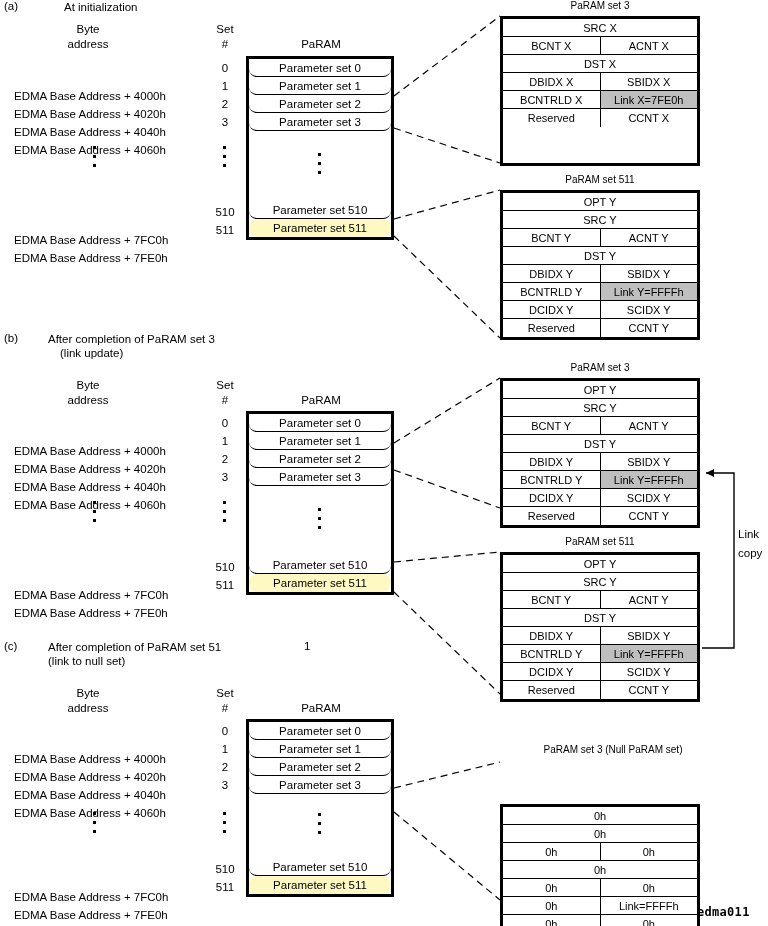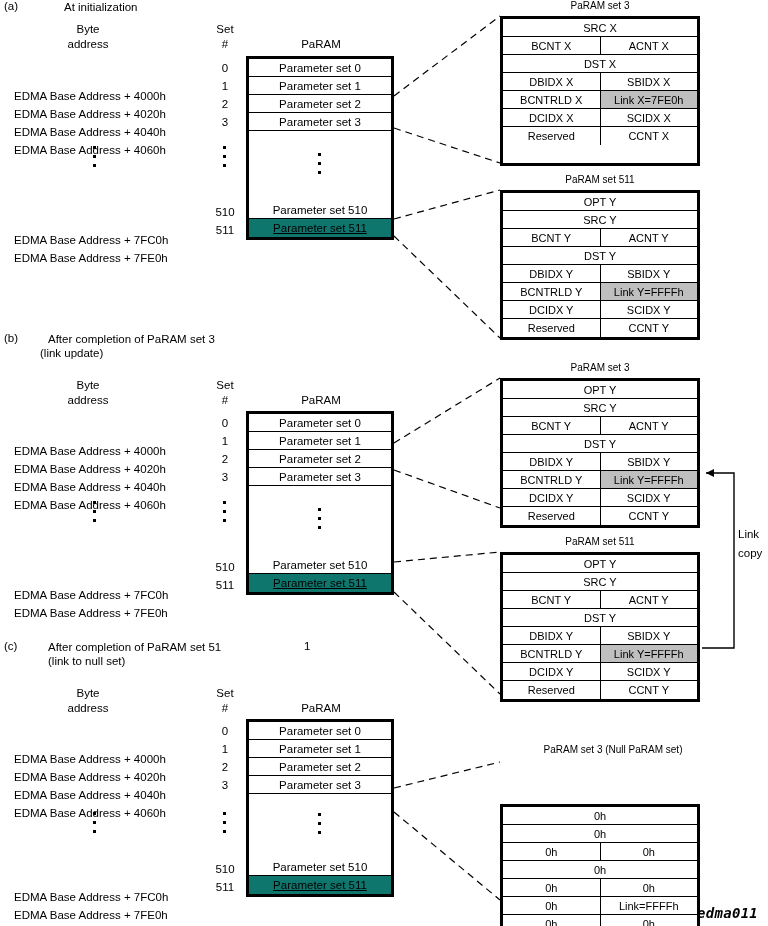--- a/index.html
+++ b/index.html
@@ -26,41 +26,41 @@
   .setnum{position:absolute;font-size:11.5px;text-align:center;width:26px;}
 
   
   .vdots{position:absolute;width:4px;}
   .vdots i{display:block;width:3px;height:3px;background:#000;margin:0 0 6px 0;}
 
   
   .param-box{position:absolute;border:3px solid #000;background:#fff;box-sizing:border-box;}
   .param-row{position:absolute;left:0;right:0;border-bottom:1px solid #000;
              font-size:11.5px;text-align:center;box-sizing:border-box;
-             display:flex;align-items:center;justify-content:center;}
+             display:flex;align-items:center;justify-content:center;border-radius:8px;}
   .param-row.noline{border-bottom:none;}
-  .shaded{background:#0f766e;text-decoration:underline;}
+  .shaded{background:#fef9c3;}
 
   
   .detail{position:absolute;border:3px solid #000;background:#fff;box-sizing:border-box;}
   .detail .drow{display:flex;border-bottom:1px solid #000;box-sizing:border-box;height:18px;}
   .detail .drow:last-child{border-bottom:none;}
   .detail .cell{flex:1;display:flex;align-items:center;justify-content:center;
                 font-size:11px;box-sizing:border-box;white-space:nowrap;}
   .detail .cell.left{border-right:1px solid #000;}
   .detail .cell.gray{background:#bfbfbf;}
   .detail-title{position:absolute;font-size:10px;text-align:center;white-space:nowrap;}
 
   
   svg.overlay{position:absolute;left:0;top:0;width:768px;height:926px;pointer-events:none;}
 
   .linkcopy{position:absolute;font-size:11.5px;line-height:19px;}
 
-  .footer{position:absolute;font-size:14px;font-weight:bold;letter-spacing:0.3px;
-          font-family:"DejaVu Sans Mono",monospace;font-style:italic;}
+  .footer{position:absolute;font-size:12px;font-weight:bold;letter-spacing:0.3px;
+          font-family:"DejaVu Sans Mono",monospace;}
 </style>
 </head>
 <body>
 
 <svg class="overlay">
 
   <line x1="394" y1="96" x2="500" y2="16" stroke="#000" stroke-width="1.2" stroke-dasharray="7,5"></line>
   <line x1="394" y1="128" x2="500" y2="163" stroke="#000" stroke-width="1.2" stroke-dasharray="7,5"></line>
 
   <line x1="394" y1="219" x2="500" y2="190" stroke="#000" stroke-width="1.2" stroke-dasharray="7,5"></line>
@@ -147,24 +147,20 @@
     </div>
     <div class="drow">
       <div class="cell left">DBIDX X</div>
       <div class="cell">SBIDX X</div>
     </div>
     <div class="drow">
       <div class="cell left">BCNTRLD X</div>
       <div class="cell gray">Link X=7FE0h</div>
     </div>
     <div class="drow">
-      <div class="cell left">DCIDX X</div>
-      <div class="cell">SCIDX X</div>
-    </div>
-    <div class="drow">
       <div class="cell left">Reserved</div>
       <div class="cell">CCNT X</div>
     </div>
   </div>
 
 <div class="detail-title" style="left:500px;top:174px;width:200px;">PaRAM set 511</div>
 <div class="detail" id="t-a511" style="left:500px;top:190px;width:200px;height:150px;">
     <div class="drow">
       <div class="cell">OPT Y</div>
     </div>
@@ -191,21 +187,21 @@
       <div class="cell">SCIDX     Y</div>
     </div>
     <div class="drow">
       <div class="cell left">Reserved</div>
       <div class="cell">CCNT Y</div>
     </div>
   </div>
 
 <div class="sec-letter" style="left:4px;top:332px;">(b)</div>
 <div class="sec-label abs" style="left:48px;top:332px;">After completion of PaRAM set 3</div>
-<div class="sec-label abs" style="left:40px;top:346px;">(link update)</div>
+<div class="sec-label abs" style="left:60px;top:346px;">(link update)</div>
 
 <div class="col-head" style="left:33px;top:378px;width:110px;">
   <div>Byte</div>
   <div>address</div>
 </div>
 <div class="col-head" style="left:205px;top:378px;width:40px;">
   <div>Set</div>
   <div>#</div>
 </div>
 <div class="col-head" style="left:247px;top:393px;width:148px;">PaRAM</div>

